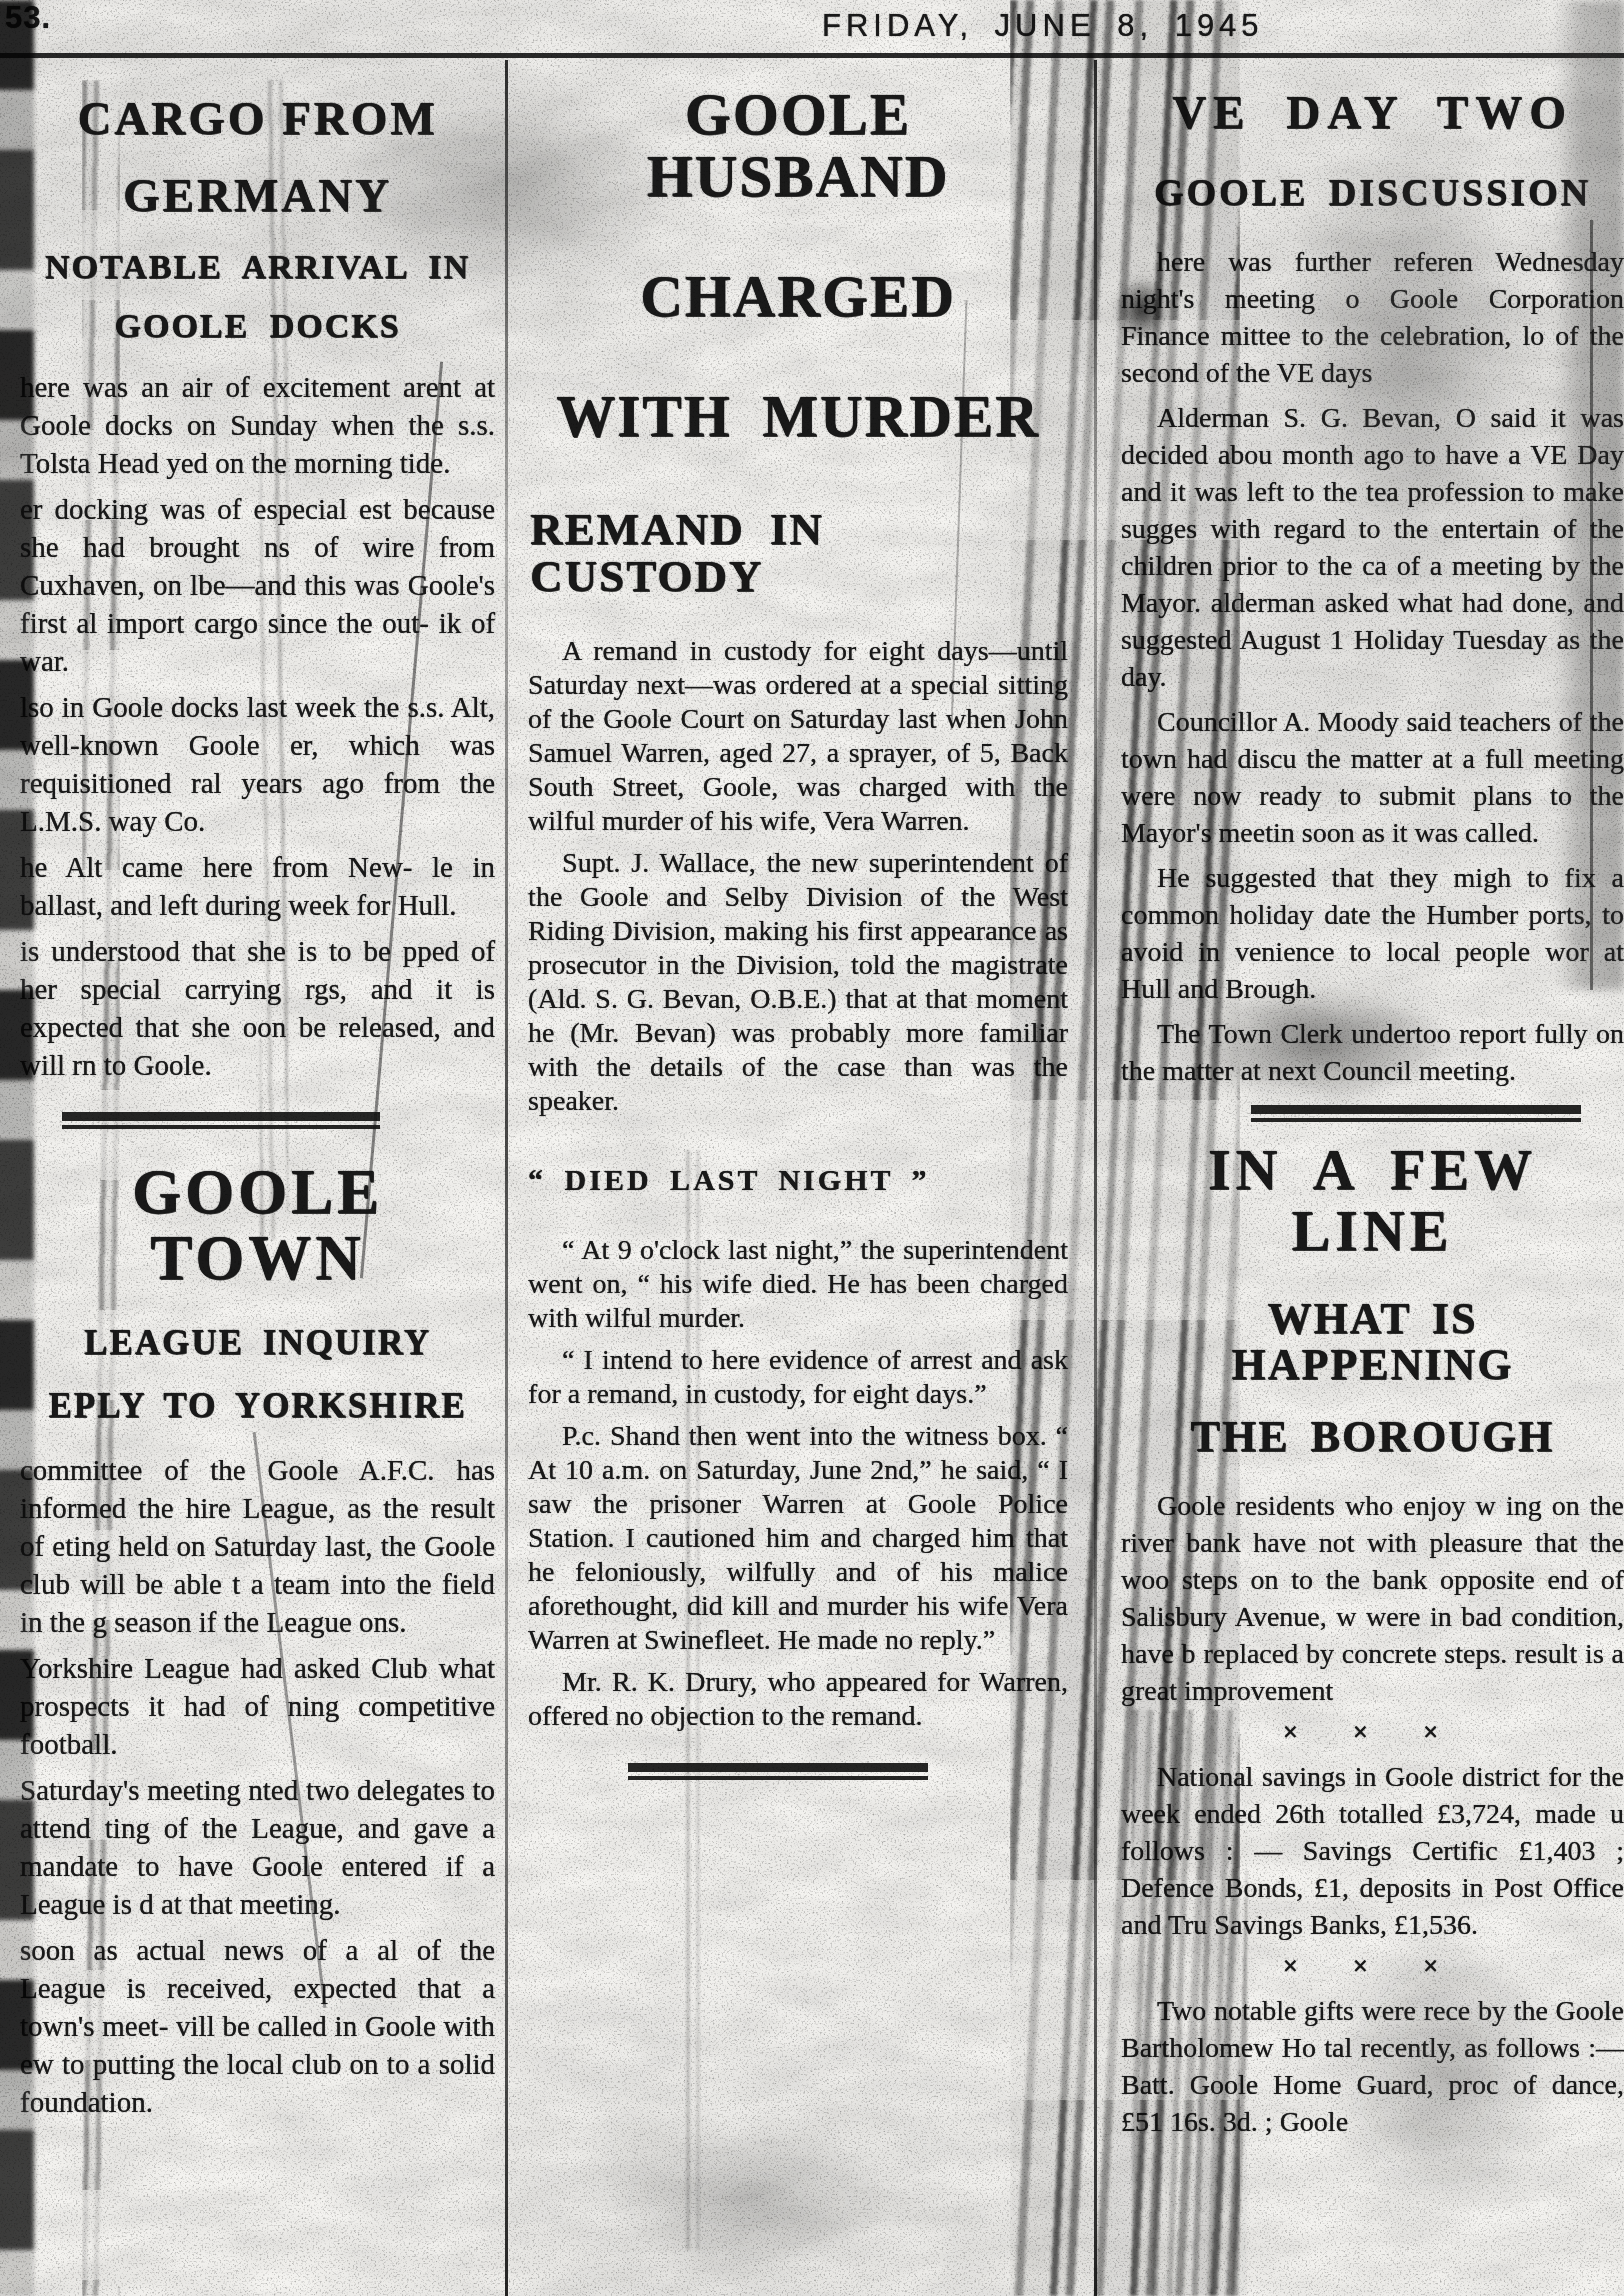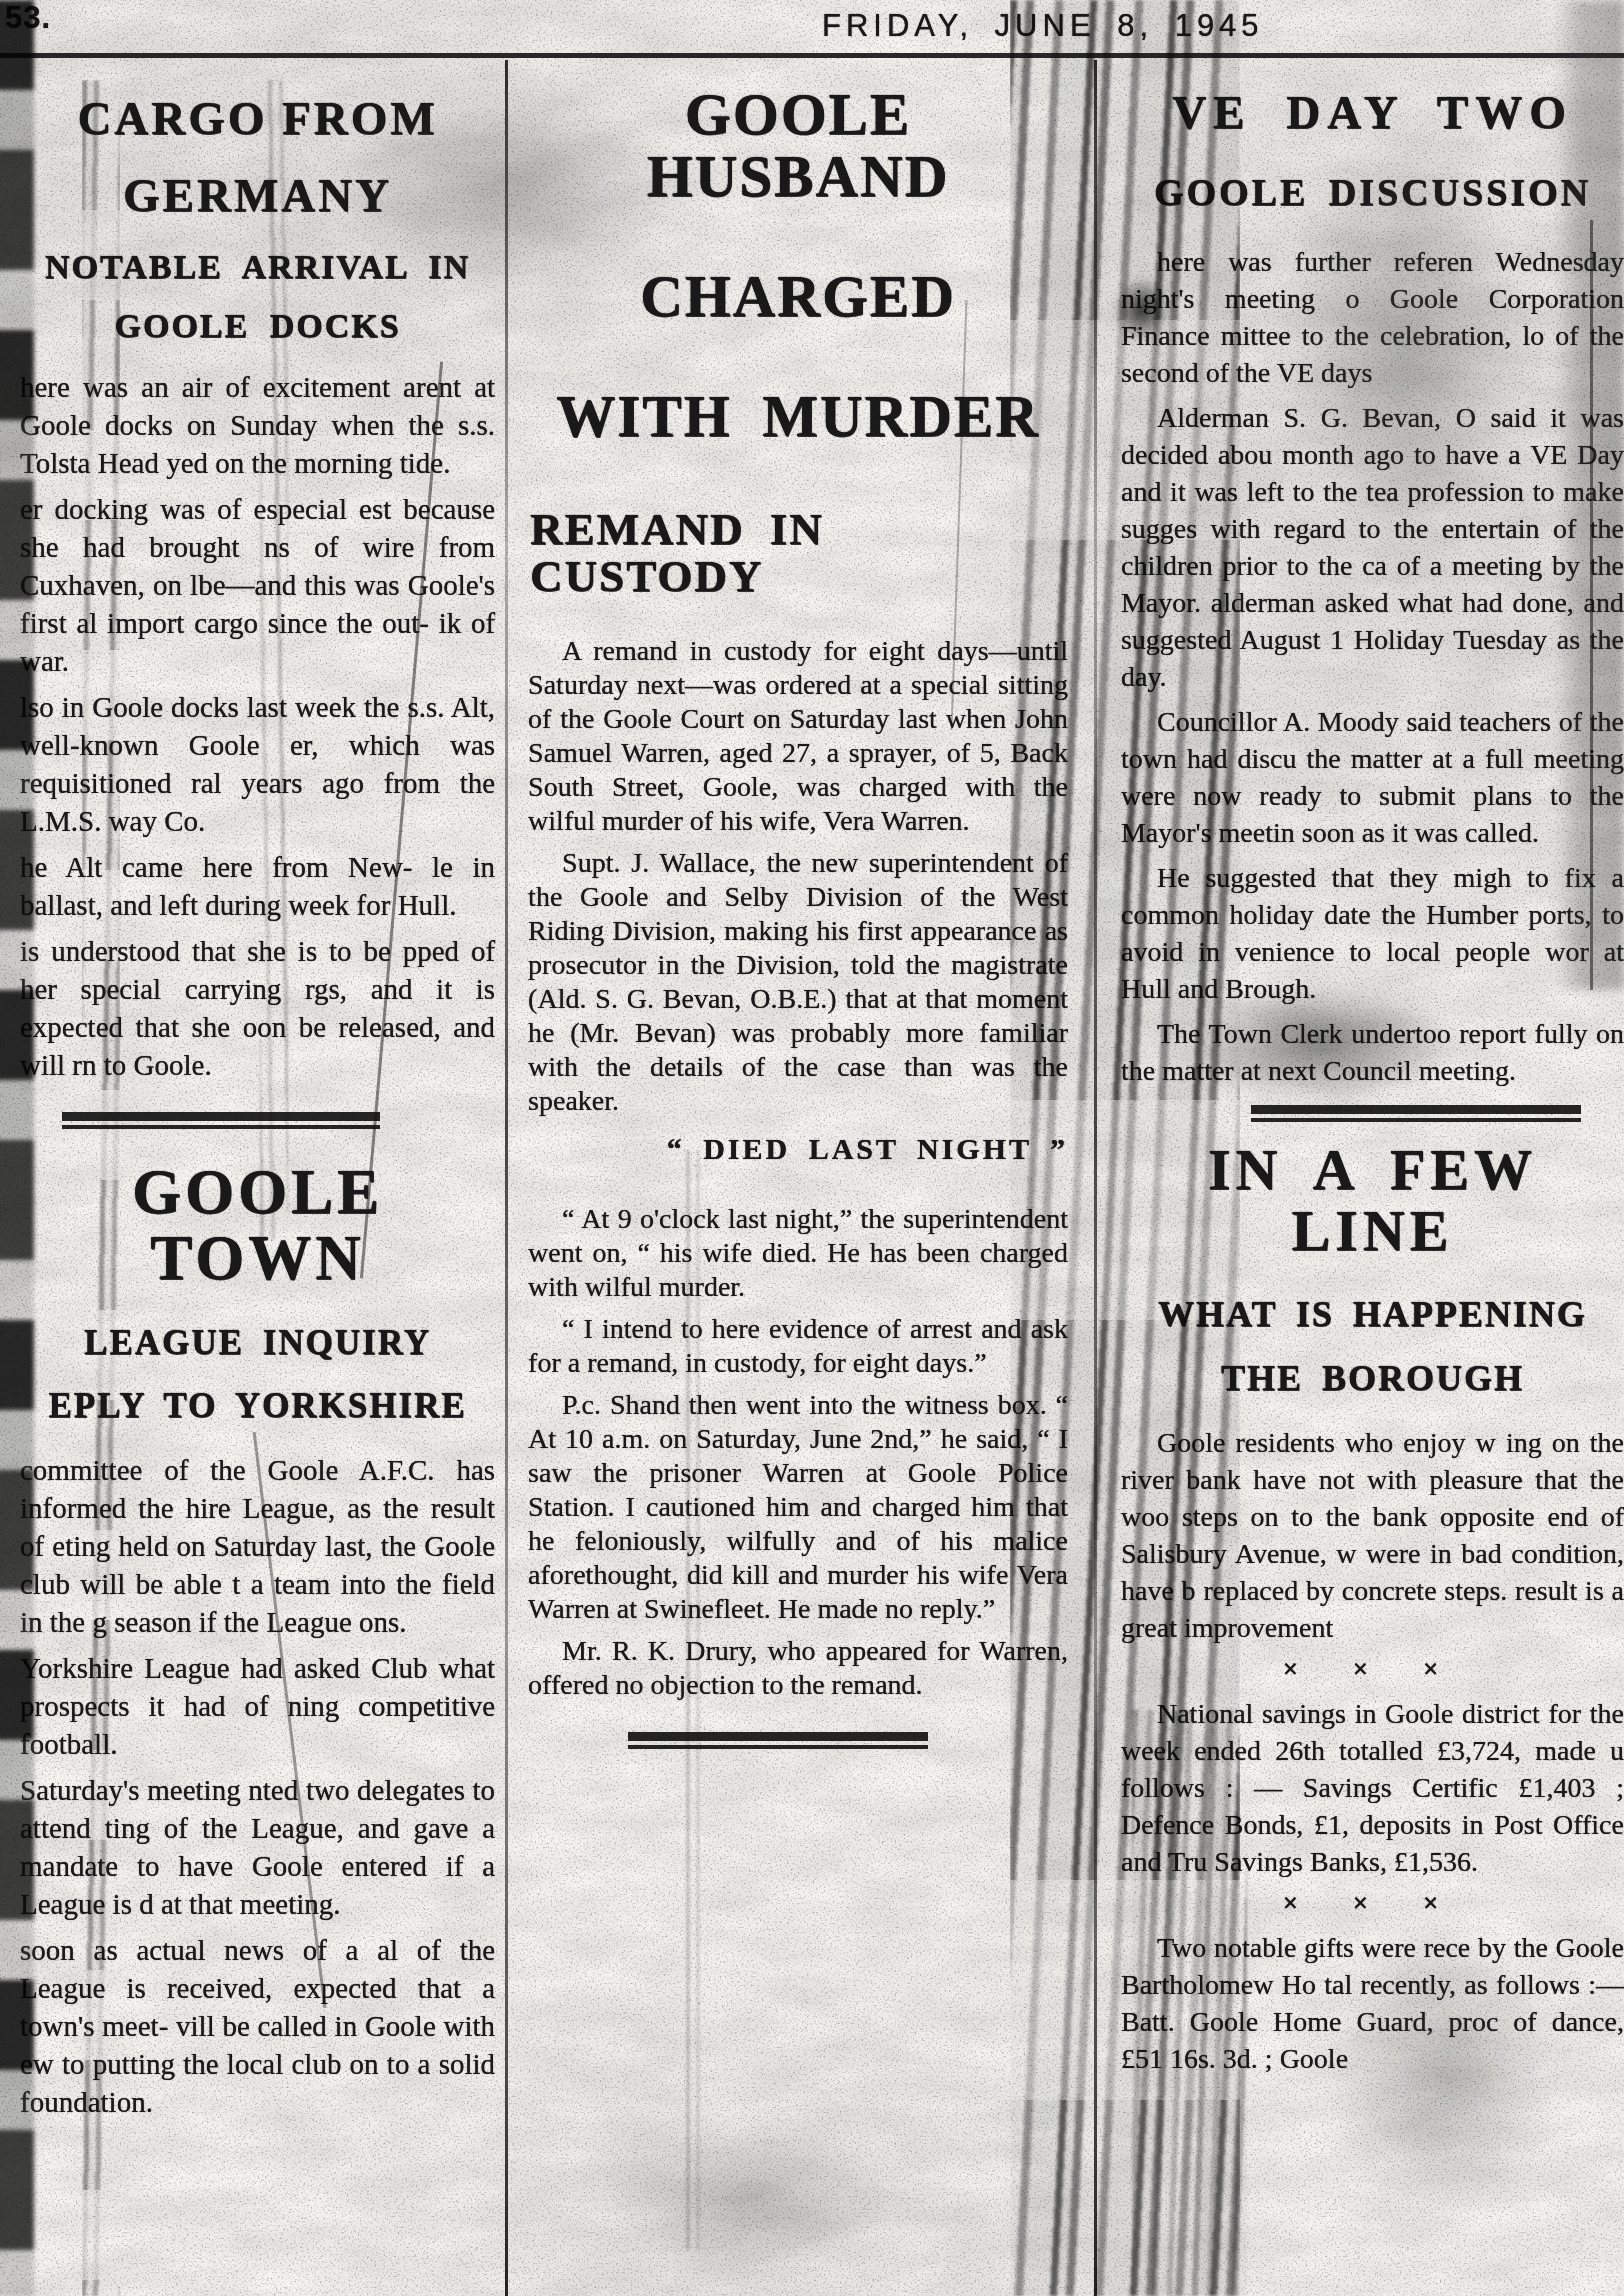--- a/index.html
+++ b/index.html
@@ -30,30 +30,30 @@
   .hl { text-align:center; }
   .hl-line { font-weight:700; line-height:1.05; text-shadow:0 0 1.2px #000, 0.6px 0.6px 0.5px rgba(0,0,0,.75); }
   .hl-left  .hl-line { font-size:47px; letter-spacing:3px; margin-bottom:28px; }
   .sub-left .hl-line { font-size:34px; letter-spacing:2px; margin-bottom:24px; word-spacing:10px; }
   .hl-mid   .hl-line { font-size:59px; letter-spacing:2px; margin-bottom:58px; word-spacing:14px; }
   .sub-mid  { text-align:left; }
   .sub-mid .hl-line { font-size:45px; letter-spacing:2px; word-spacing:12px; margin:4px 0 34px 2px; }
   .hl-r1    .hl-line { font-size:47px; letter-spacing:7px; word-spacing:16px; margin:8px 0 36px 0; }
   .sub-r1   .hl-line { font-size:38px; letter-spacing:3px; word-spacing:8px; margin-bottom:30px; }
   .hl-r2    .hl-line { font-size:58px; letter-spacing:5px; word-spacing:14px; margin:10px 0 34px 0; }
-  .sub-r2   .hl-line { font-size:36px; letter-spacing:2px; word-spacing:8px; margin-bottom:26px; }
+  .sub-r2   .hl-line { font-size:44px; letter-spacing:2px; word-spacing:8px; margin-bottom:26px; }
   .hl-l2    .hl-line { font-size:63px; letter-spacing:4px; word-spacing:12px; margin:6px 0 34px 0; }
   .sub-l2   .hl-line { font-size:35px; letter-spacing:2px; word-spacing:8px; margin-bottom:26px; }
   
   p.body { text-align:justify; text-shadow:0 0 0.9px rgba(0,0,0,.85); margin:0 0 8px 0; }
   .col-left  p.body { font-size:29px; line-height:38px; }
   .col-mid   p.body { font-size:28px; line-height:34px; text-indent:34px; }
   .col-right p.body { font-size:28px; line-height:37px; text-indent:36px; }
-  .crosshead { text-align:right; font-weight:700; font-size:30px; letter-spacing:3px; word-spacing:8px;
-    margin:14px 0 36px 0; text-shadow:0 0 1px #000; }
+  .crosshead { text-align:left; font-weight:700; font-size:30px; letter-spacing:3px; word-spacing:8px;
+    margin:45px 0 36px 0; text-shadow:0 0 1px #000; }
   .x-sep { text-align:center; font-size:27px; font-weight:700; letter-spacing:24px; margin:8px 0 10px 0;
     text-shadow:0 0 1px #000; }
   
   .double-rule { height:4px; border-top:9px solid #101010; border-bottom:4px solid #101010; opacity:.9; }
   .dr-left  { width:318px; margin:28px 0 30px 42px; }
   .dr-mid   { width:300px; margin:30px 0 0 100px; }
   .dr-right { width:330px; margin:16px 0 18px 130px; }
   
   .artifact { position:absolute; pointer-events:none; z-index:40; }
   .edge-band { left:-8px; top:0; width:42px; height:2296px; filter:blur(2px); opacity:.92;

